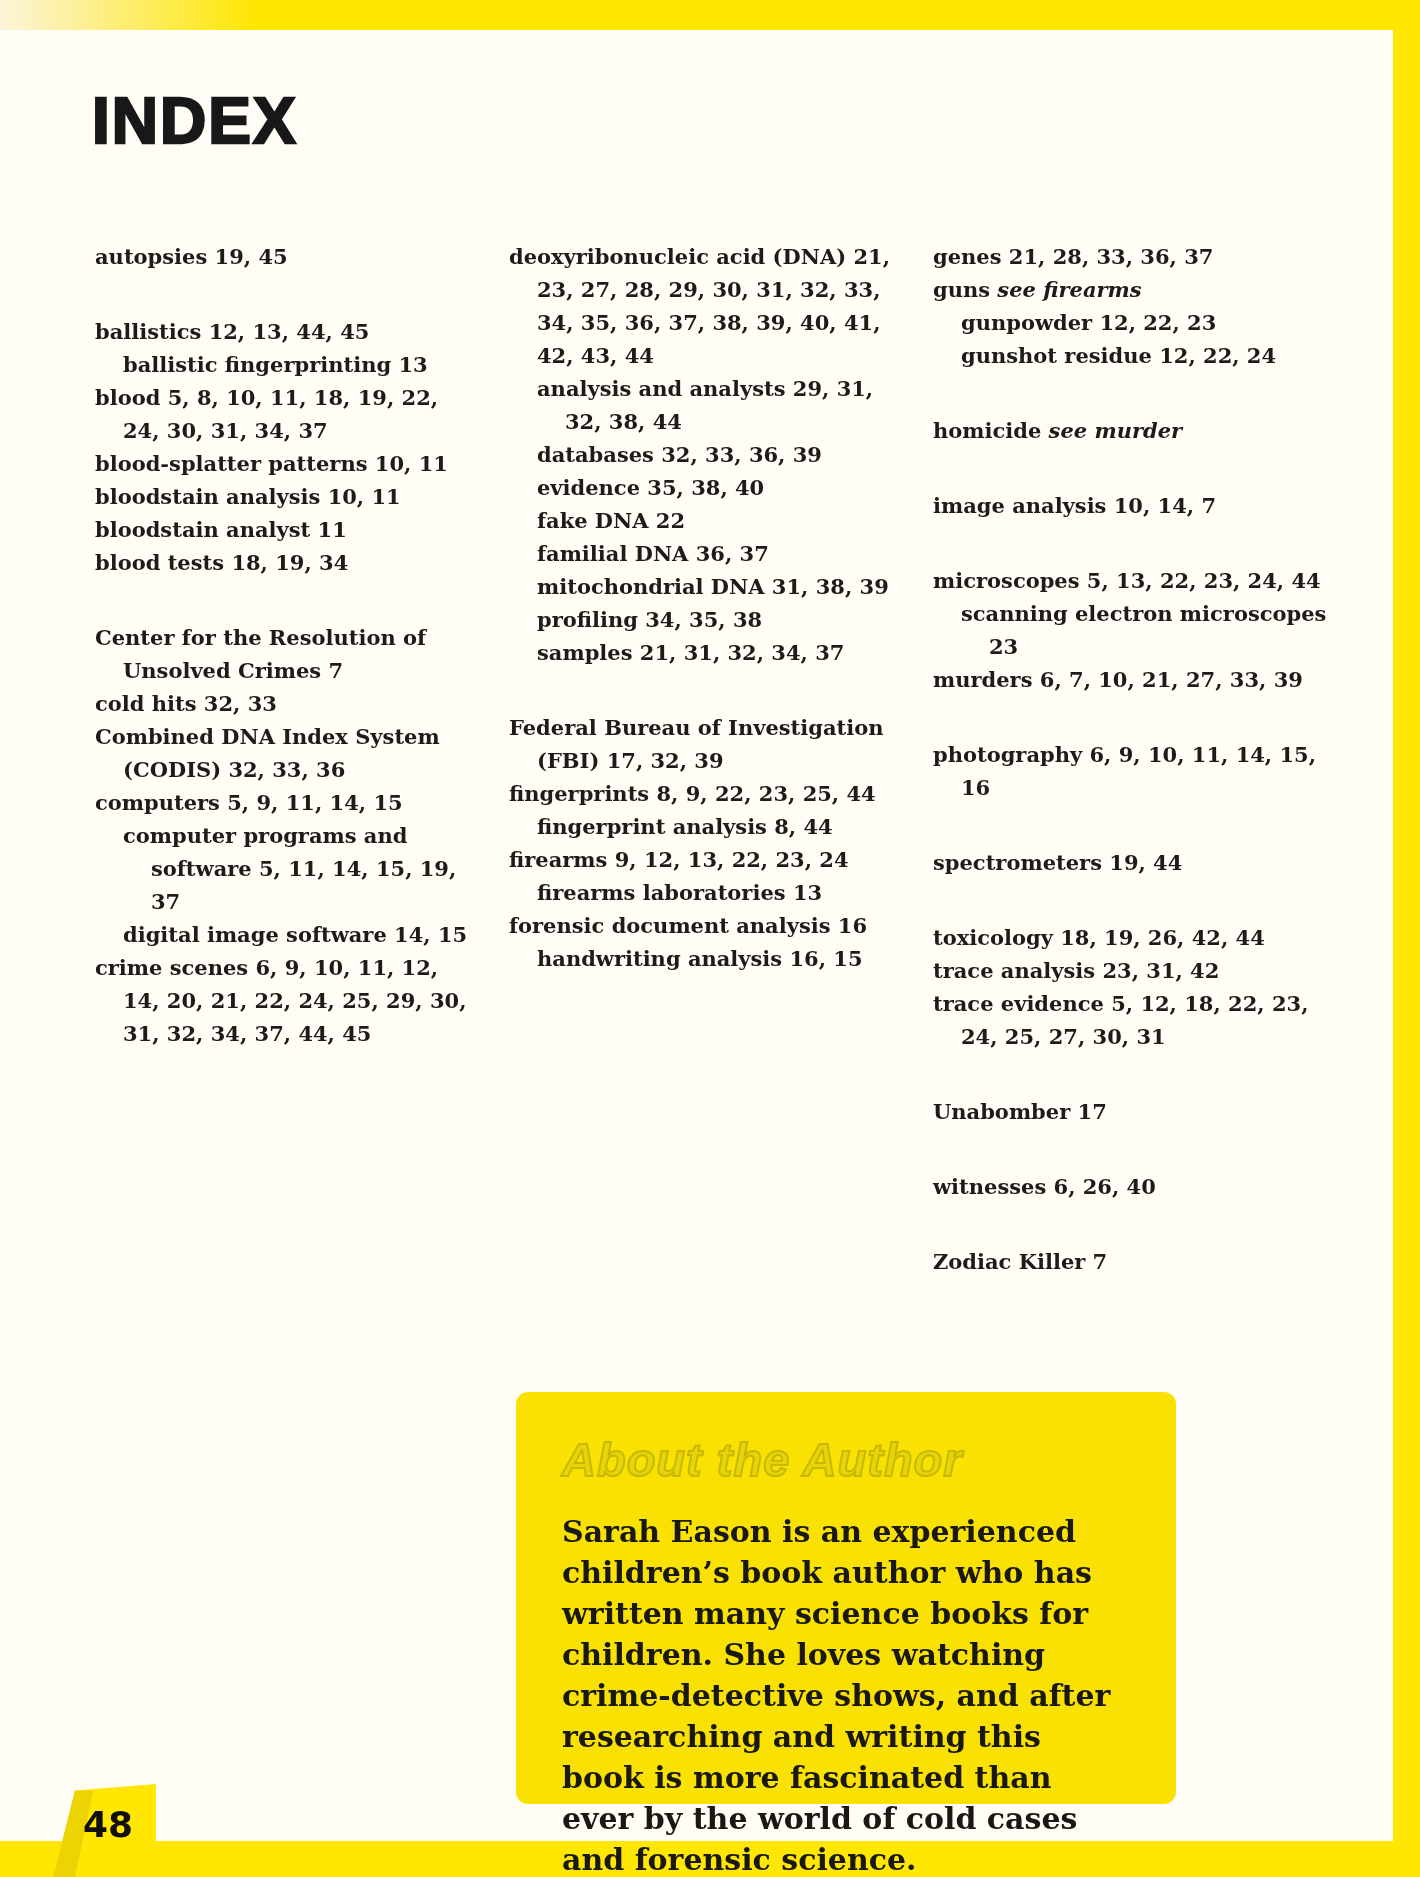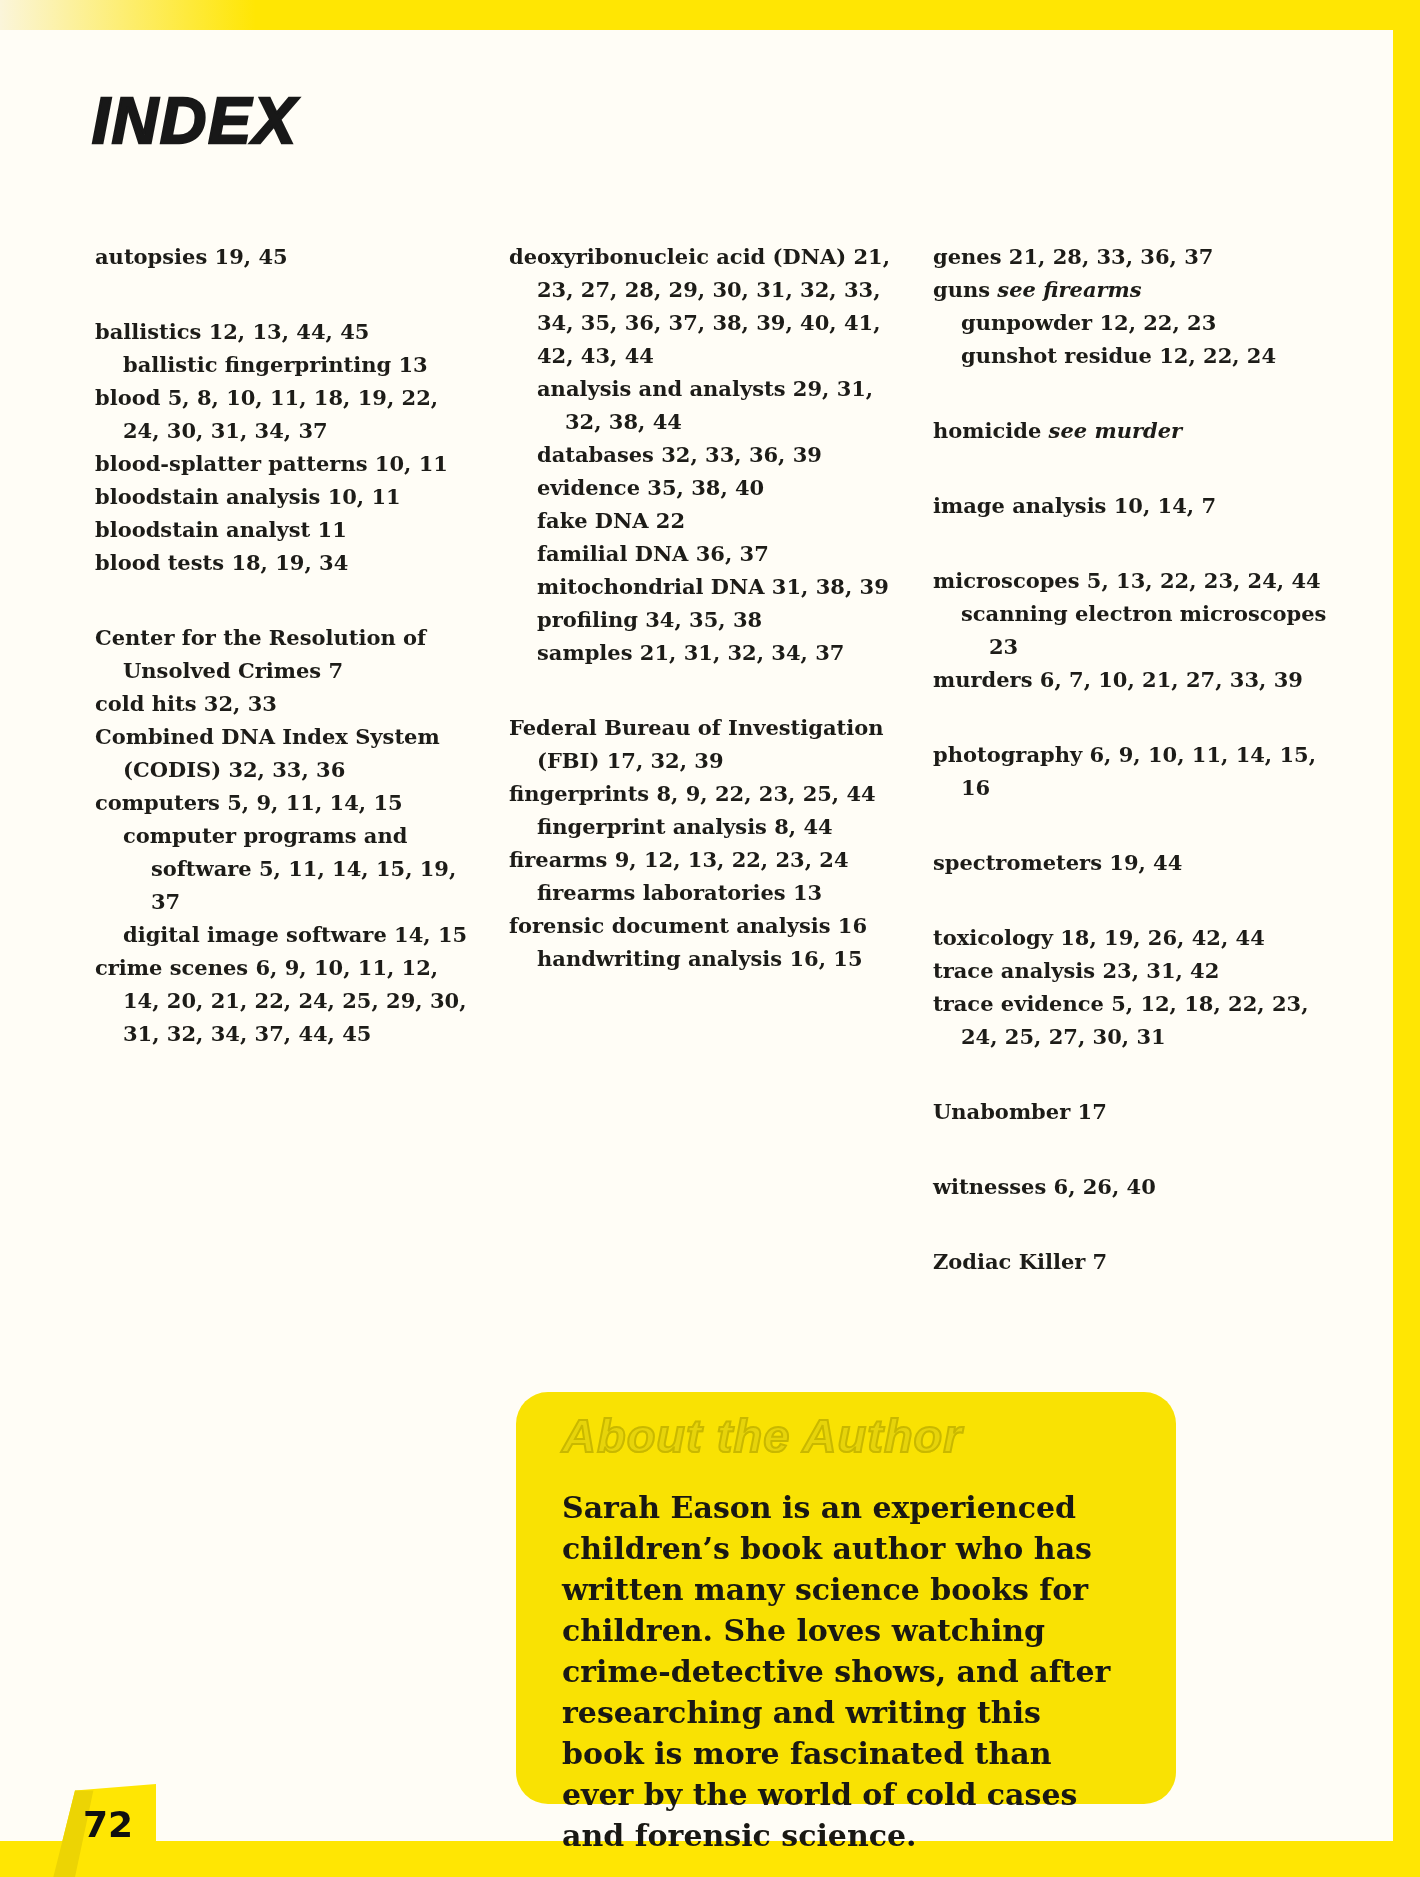--- a/index.html
+++ b/index.html
@@ -24,21 +24,21 @@
     background: var(--frame-yellow, #ffe603);
   }
   .bar-bottom {
     position: absolute; bottom: 0; left: 0; width: 100%; height: 36px;
     background: var(--frame-yellow, #ffe603);
   }
 
   .title {
     position: absolute; left: 92px; top: 84px;
     font-family: "Liberation Sans", sans-serif;
-    font-style: italic; font-weight: bold;
+    font-weight: bold;
     font-size: 64px; letter-spacing: 2px;
     color: #181818;
     -webkit-text-stroke: 2.5px #181818;
   }
 
   .columns {
     position: absolute; left: 95px; top: 240px;
     display: flex; gap: 40px;
     color: var(--text, #1d1c18);
   }
@@ -51,22 +51,22 @@
     font-size: 21px; line-height: 33px;
     padding-left: 28px; text-indent: -28px; font-weight: bold;
   }
   .entry.sub { padding-left: 56px; }
   .entry em { font-style: italic; }
 
   .about {
     position: absolute; left: 516px; top: 1392px;
     width: 660px; height: 412px;
     background: var(--box-yellow, #f9e203);
-    border-radius: 32px;
-    padding: 16px 46px;
+    border-radius: 12px;
+    padding: 40px 46px;
   }
   .about-heading {
     font-family: "Liberation Sans", sans-serif;
     font-style: italic; font-weight: bold;
     font-size: 47px; letter-spacing: 1px;
     color: var(--heading-fill, #e7d40a);
     -webkit-text-stroke: 2px var(--heading-outline, #c9b800);
     text-shadow: 0 1px 0 #d8c600;
   }
   .about-body {
@@ -197,16 +197,16 @@
     </div>
 
   <section class="about">
     <h2 class="about-heading">About the Author</h2>
     <p class="about-body">Sarah Eason is an experienced children’s book author who has written many science books for children. She loves watching crime-detective shows, and after researching and writing this book is more fascinated than ever by the world of cold cases and forensic science.</p>
   </section>
 
   <div class="page-marker">
     <div class="marker-face"></div>
     <div class="marker-fold"></div>
-    <span class="page-num">72</span>
+    <span class="page-num">48</span>
   </div>
 
 </div>
 
 </body></html>

